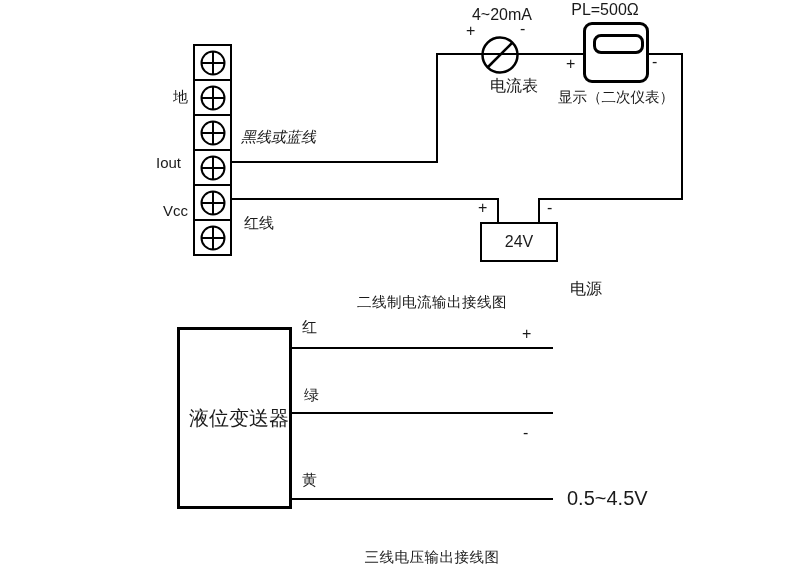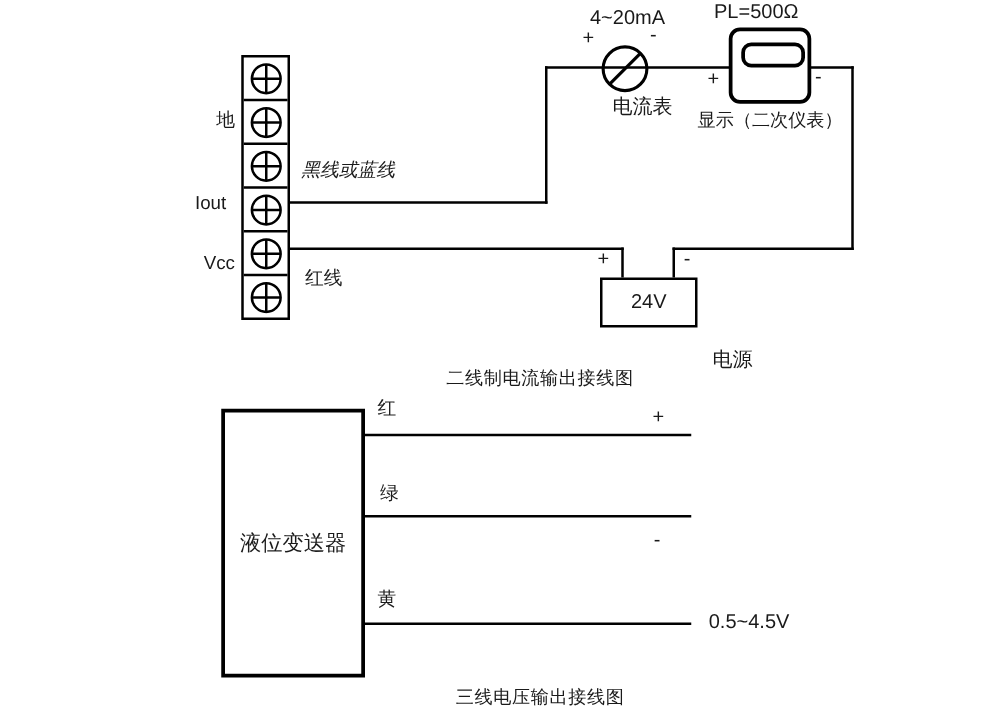--- a/index.html
+++ b/index.html
@@ -19,26 +19,26 @@
     border:2px solid #000;box-sizing:border-box;display:flex;flex-direction:column;}
   .tcell{flex:1;border-bottom:2px solid #000;display:flex;align-items:center;justify-content:center;}
   .tcell:last-child{border-bottom:none;}
 
   
   .box{position:absolute;box-sizing:border-box;border:2px solid #000;
     display:flex;align-items:center;justify-content:center;background:#fff;}
   .display-box{left:583px;top:22px;width:66px;height:61px;border:3px solid #000;border-radius:9px;}
   .display-slot{position:absolute;left:7px;top:9px;width:45px;height:14px;border:3px solid #000;border-radius:8px;background:#fff;}
   .box24{left:480px;top:222px;width:78px;height:40px;font-size:16px;}
-  .transmitter{left:177px;top:327px;width:115px;height:215px;border-width:3px;font-size:17px;}
+  .transmitter{left:177px;top:327px;width:115px;height:182px;border-width:3px;font-size:20px;justify-content:flex-end;}
   .box5v{left:553px;top:333px;width:114px;height:96px;border-width:3px;font-size:16px;}
 
   .ammeter{position:absolute;left:480px;top:35px;}
   .title{position:absolute;width:300px;text-align:center;font-size:14.5px;letter-spacing:0.5px;}
-  .range-big{position:absolute;font-size:16px;line-height:24px;white-space:nowrap;}
+  .range-big{position:absolute;font-size:20px;line-height:24px;white-space:nowrap;}
 </style>
 </head>
 <body>
 
 <div class="canvas">
 
   <div class="tblock">
     <div class="tcell">
       <svg width="26" height="26" viewBox="0 0 26 26">
           <circle cx="13" cy="13" r="11.5" fill="none" stroke="#000" stroke-width="2"></circle>

